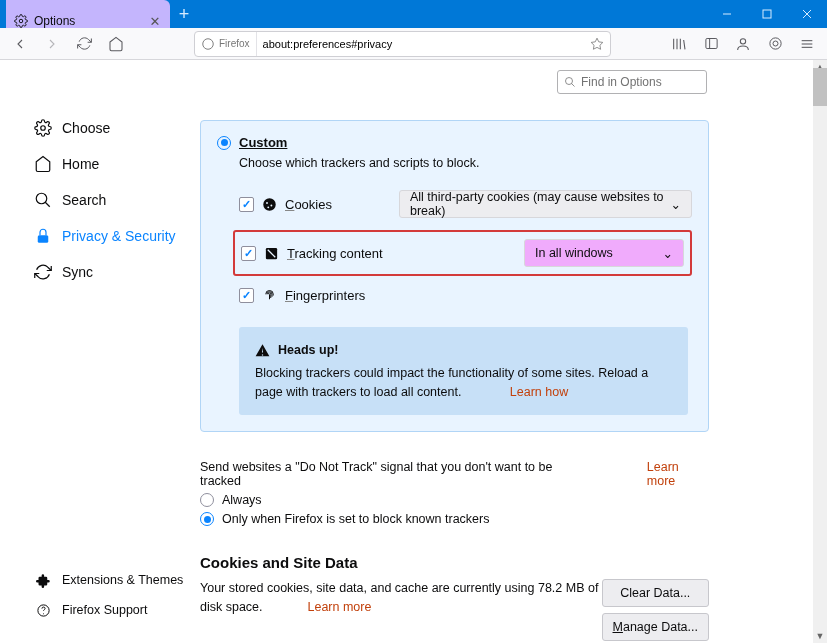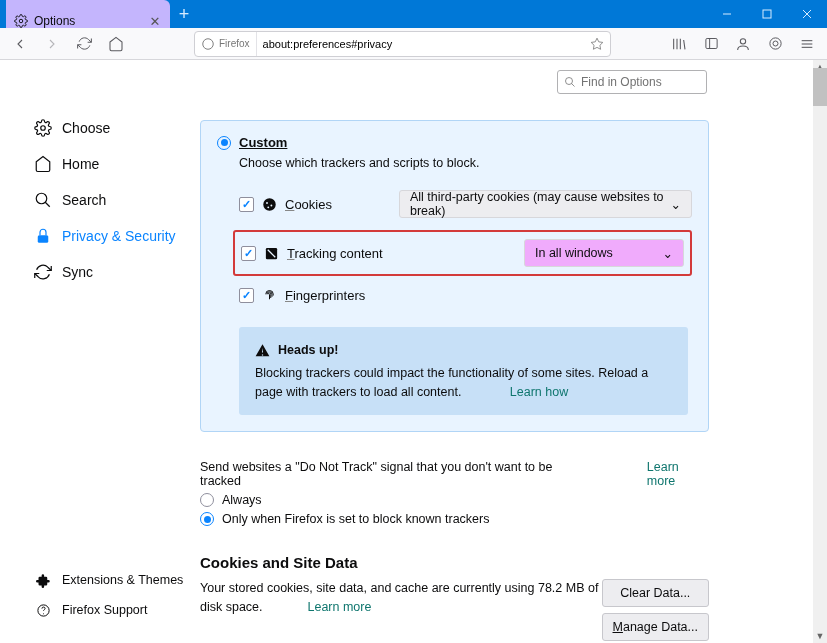--- a/index.html
+++ b/index.html
@@ -51,21 +51,21 @@
 .opt-row.highlight { border:2px solid #d33a3a; border-radius:3px; padding:7px 6px; margin:4px 0 4px 16px; }
 .chk { width:15px;height:15px;border:1px solid #8f8f9d;border-radius:2px;background:#fff;display:inline-flex;align-items:center;justify-content:center;color:#0a84ff;font-size:11px;font-weight:bold; }
 .chk.checked::after { content:"✓"; }
 .opt-label { font-size:13px; flex:0 0 auto; }
 .opt-label u { text-decoration: underline; text-decoration-color:#888; }
 .select { height:28px; background:#ededf0; border:1px solid #d7d7db; border-radius:3px; display:flex;align-items:center;justify-content:space-between;padding:0 10px;font-size:12.5px;color:#0c0c0d; }
 .select.wide { width:293px; margin-left:auto; }
 .select.mid { width:160px; margin-left:auto; background:#f0abfc; }
 .warning { background:#c7e0f7; border-radius:3px; margin:16px 4px 0 22px; padding:14px 16px; font-size:12.5px; line-height:1.5; }
 .warning .wh { display:flex; gap:8px; font-weight:600; margin-bottom:4px; align-items:center;}
-.link { color:#0f766e; cursor:pointer;padding-left:38px; }
+.link { color:#c2410c; cursor:pointer;padding-left:38px; }
 
 .dnt { margin-top:28px; font-size:12.5px; }
 .dnt .row { display:flex; align-items:center; gap:8px; margin:5px 0; }
 
 .csd { margin-top:28px; }
 .csd h3 { font-size:15px; font-weight:700; margin-bottom:8px; }
 .csd-body { display:flex; }
 .csd-text { font-size:12.5px; line-height:1.5; flex:1; }
 .csd-btns { display:flex; flex-direction:column; gap:6px; }
 .btn { height:28px; min-width:98px; background:#ededf0; border:1px solid #c7c7cc; border-radius:3px; display:flex;align-items:center;justify-content:center;font-size:12.5px; padding:0 10px;}

